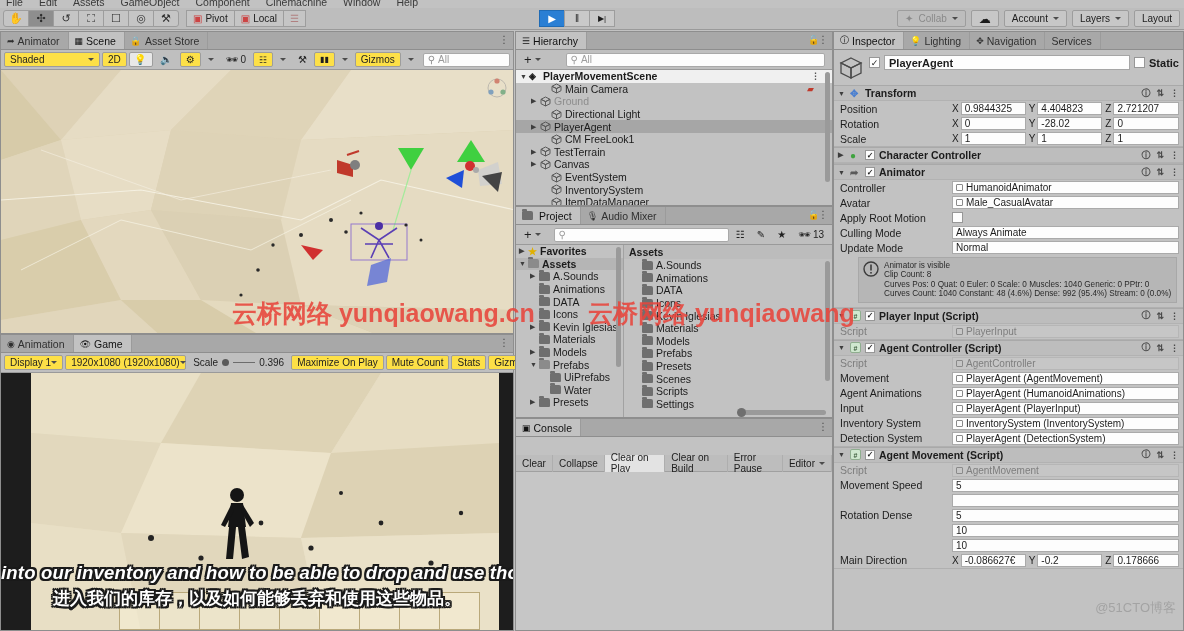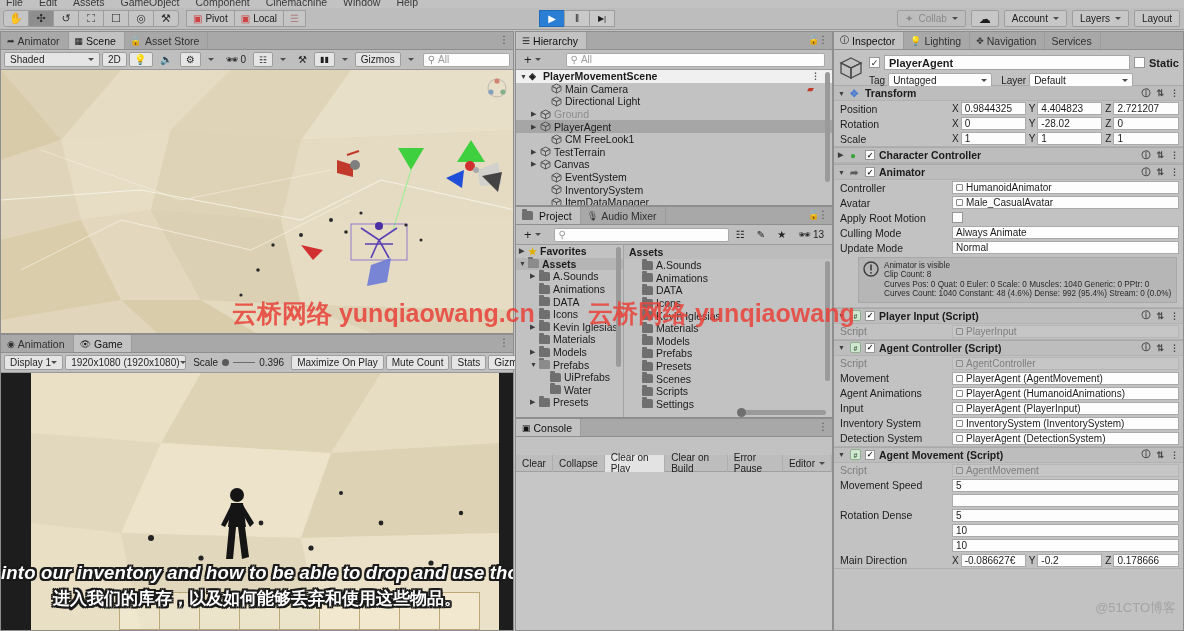--- a/index.html
+++ b/index.html
@@ -22,21 +22,21 @@
   }
   .tab.active { background:#c2c2c2; color:#101010; }
   .tabstrip .dots { position:absolute; right:4px; top:3px; color:#4a4a4a; font-size:10px; line-height:10px;}
   .lockicon { position:absolute; right:16px; top:3px; width:8px; height:9px; }
 
   .toolrow {
     height:20px; background:#bfbfbf; border-bottom:1px solid #9a9a9a;
     display:flex; align-items:center; gap:2px; padding:0 3px;
   }
   .btn {
-    height:15px; background:#e5e5e5; border:1px solid #9d9d9d; border-radius:2px;
+    height:15px; background:#fde047; border:1px solid #9d9d9d; border-radius:2px;
     display:flex; align-items:center; justify-content:center;
     padding:0 5px; font-size:10px; color:#1f1f1f; white-space:nowrap;
   }
   .btn.flat { background:transparent; border:none; }
   .btn.on { background:#e8e8e8; }
   .field {
     height:14px; background:#fdfdfd; border:1px solid #a9a9a9; border-radius:2px;
     display:flex; align-items:center; padding:0 4px; font-size:10px; color:#202020;
   }
   .caret { width:0;height:0;border-left:3px solid transparent;border-right:3px solid transparent;border-top:3.5px solid #4c4c4c; }
@@ -544,38 +544,38 @@
         <div class="hrow" style="padding-left:26px">
           <span class="arr"></span>
           <span class="goicon"><svg width="11" height="11" viewBox="0 0 11 11">
               <polygon points="5.5,1 10,3.3 5.5,5.6 1,3.3" fill="none" stroke="#5a5a5a" stroke-width="1"></polygon>
               <polygon points="1,3.3 5.5,5.6 5.5,10 1,7.7" fill="none" stroke="#5a5a5a" stroke-width="1"></polygon>
               <polygon points="10,3.3 5.5,5.6 5.5,10 10,7.7" fill="none" stroke="#5a5a5a" stroke-width="1"></polygon>
             </svg></span>
           <span>Main Camera</span>
           <span style="position:absolute;right:18px;color:#c0392b;font-size:9px;">▰</span>
         </div>
+        <div class="hrow dis" style="padding-left:15px">
+          <span class="arr">▶</span>
+          <span class="goicon"><svg width="11" height="11" viewBox="0 0 11 11">
+              <polygon points="5.5,1 10,3.3 5.5,5.6 1,3.3" fill="none" stroke="#5a5a5a" stroke-width="1"></polygon>
+              <polygon points="1,3.3 5.5,5.6 5.5,10 1,7.7" fill="none" stroke="#5a5a5a" stroke-width="1"></polygon>
+              <polygon points="10,3.3 5.5,5.6 5.5,10 10,7.7" fill="none" stroke="#5a5a5a" stroke-width="1"></polygon>
+            </svg></span>
+          <span>Ground</span>
+        </div>
         <div class="hrow" style="padding-left:26px">
           <span class="arr"></span>
           <span class="goicon"><svg width="11" height="11" viewBox="0 0 11 11">
               <polygon points="5.5,1 10,3.3 5.5,5.6 1,3.3" fill="none" stroke="#5a5a5a" stroke-width="1"></polygon>
               <polygon points="1,3.3 5.5,5.6 5.5,10 1,7.7" fill="none" stroke="#5a5a5a" stroke-width="1"></polygon>
               <polygon points="10,3.3 5.5,5.6 5.5,10 10,7.7" fill="none" stroke="#5a5a5a" stroke-width="1"></polygon>
             </svg></span>
           <span>Directional Light</span>
         </div>
-        <div class="hrow dis" style="padding-left:15px">
-          <span class="arr">▶</span>
-          <span class="goicon"><svg width="11" height="11" viewBox="0 0 11 11">
-              <polygon points="5.5,1 10,3.3 5.5,5.6 1,3.3" fill="none" stroke="#5a5a5a" stroke-width="1"></polygon>
-              <polygon points="1,3.3 5.5,5.6 5.5,10 1,7.7" fill="none" stroke="#5a5a5a" stroke-width="1"></polygon>
-              <polygon points="10,3.3 5.5,5.6 5.5,10 10,7.7" fill="none" stroke="#5a5a5a" stroke-width="1"></polygon>
-            </svg></span>
-          <span>Ground</span>
-        </div>
         <div class="hrow sel" style="padding-left:15px">
           <span class="arr">▶</span>
           <span class="goicon"><svg width="11" height="11" viewBox="0 0 11 11">
               <polygon points="5.5,1 10,3.3 5.5,5.6 1,3.3" fill="none" stroke="#5a5a5a" stroke-width="1"></polygon>
               <polygon points="1,3.3 5.5,5.6 5.5,10 1,7.7" fill="none" stroke="#5a5a5a" stroke-width="1"></polygon>
               <polygon points="10,3.3 5.5,5.6 5.5,10 10,7.7" fill="none" stroke="#5a5a5a" stroke-width="1"></polygon>
             </svg></span>
           <span>PlayerAgent</span>
         </div>
         <div class="hrow" style="padding-left:26px">
@@ -863,32 +863,20 @@
             <polygon points="3,8 13,13 13,23 3,18" fill="none" stroke="#4a4a4a" stroke-width="1.3"></polygon>
             <polygon points="23,8 13,13 13,23 23,18" fill="none" stroke="#4a4a4a" stroke-width="1.3"></polygon>
           </svg>
         </div>
         <div style="flex:1;">
           <div class="namerow">
             <span class="cbox">✓</span>
             <span class="nameinput">PlayerAgent</span>
             <span class="cbox"></span>
             <span style="font-weight:bold;">Static</span>
-          </div>
-          <div class="tagrow">
-            <span>Tag</span>
-            <span class="field" style="width:104px; justify-content:space-between;">
-              <span>Untagged</span>
-              <span class="caret"></span>
-            </span>
-            <span style="margin-left:6px;">Layer</span>
-            <span class="field" style="width:104px; justify-content:space-between;">
-              <span>Default</span>
-              <span class="caret"></span>
-            </span>
           </div>
         </div>
       </div>
       <div id="inspector-components">
           <div class="cmp">
             <div class="cmphead">
               <span class="tri">▼</span>
               <span class="hico" style="color:#4a7fd0;font-size:10px;">✥</span>
               <span>Transform</span>
               <span class="right">

